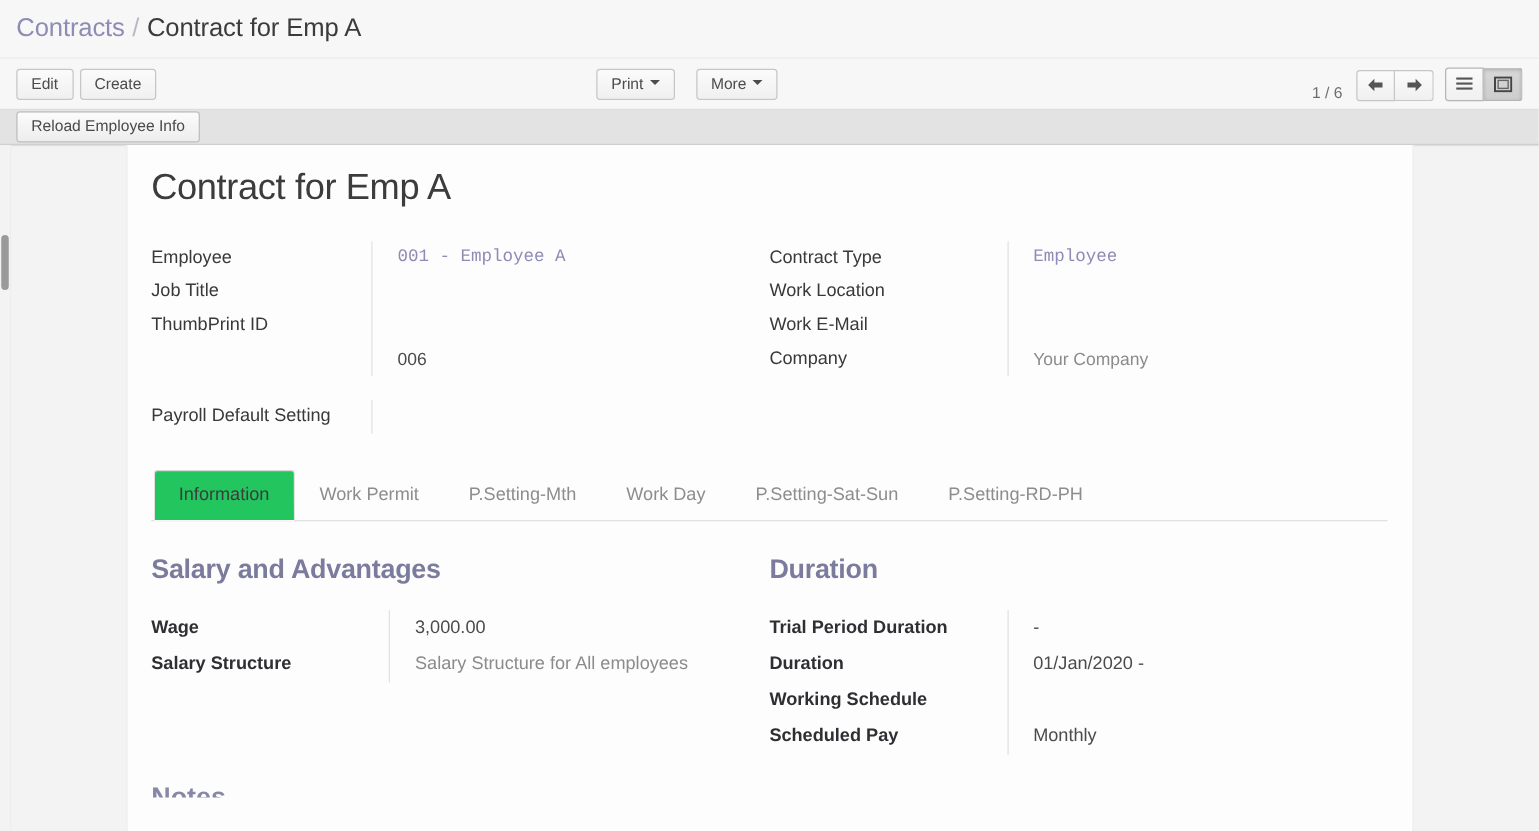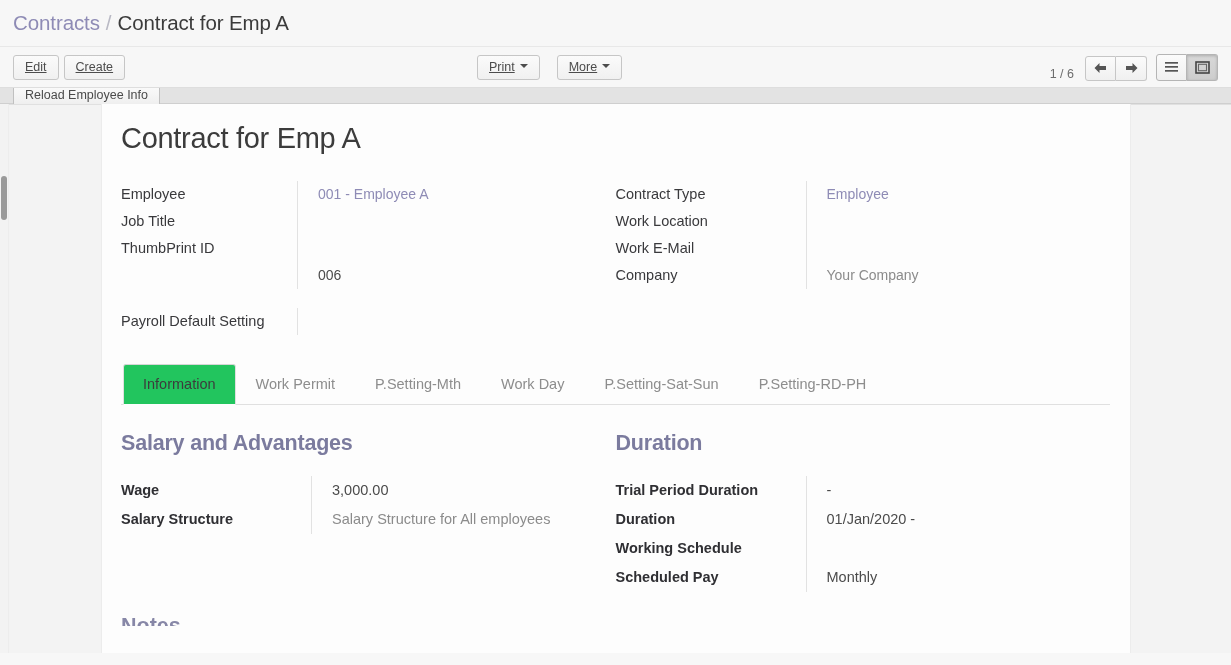--- a/index.html
+++ b/index.html
@@ -57,21 +57,20 @@
     font-family: "Liberation Sans", sans-serif;
     font-size: 12.5px;
     color: #4c4c4c;
     background: linear-gradient(to bottom, #fbfbfb 0%, #f0f0f0 100%);
     border: 1px solid #c6c6c6;
     border-radius: 3px;
     padding: 4px 11px 5px 11px;
     line-height: 14px;
     cursor: pointer;
     white-space: nowrap;
-    text-decoration: underline;
   }
   .left-btns {
     display: flex;
     gap: 5px;
     margin-left: 13px;
   }
   .center-btns {
     position: absolute;
     left: 477px;
     display: flex;
@@ -123,21 +122,21 @@
   .view-btn:first-child { border-radius: 3px 0 0 3px; }
   .view-btn.active {
     background: linear-gradient(to bottom, #d8d8d8 0%, #cdcdcd 100%);
     border-radius: 0 3px 3px 0;
     border-left: none;
     box-shadow: inset 0 1px 3px rgba(0,0,0,0.2);
   }
 
   
   .action-bar {
-    height: 16px;
+    height: 28px;
     background: #e3e3e3;
     border-bottom: 1px solid #cfcfcf;
     display: flex;
     align-items: center;
     padding-left: 13px;
   }
   .btn-reload {
     font-size: 12.5px;
     color: #4a4a4a;
     background: linear-gradient(to bottom, #fcfcfc 0%, #ededed 100%);
@@ -207,20 +206,21 @@
     font-size: 14px;
     color: #4b4b4b;
     height: 27px;
     line-height: 27px;
     white-space: nowrap;
   }
   .fld-value.empty { color: transparent; }
   .fld-value.link {
     color: #8e8bb5;
     cursor: pointer;
+    font-family: Liberation Mono, monospace;
   }
   .fld-value.muted { color: #8b8b8b; }
 
   
   .payroll-row {
     display: flex;
     margin-top: 19px;
   }
   .payroll-row .labels { width: 176px; }
   .payroll-row .values {

